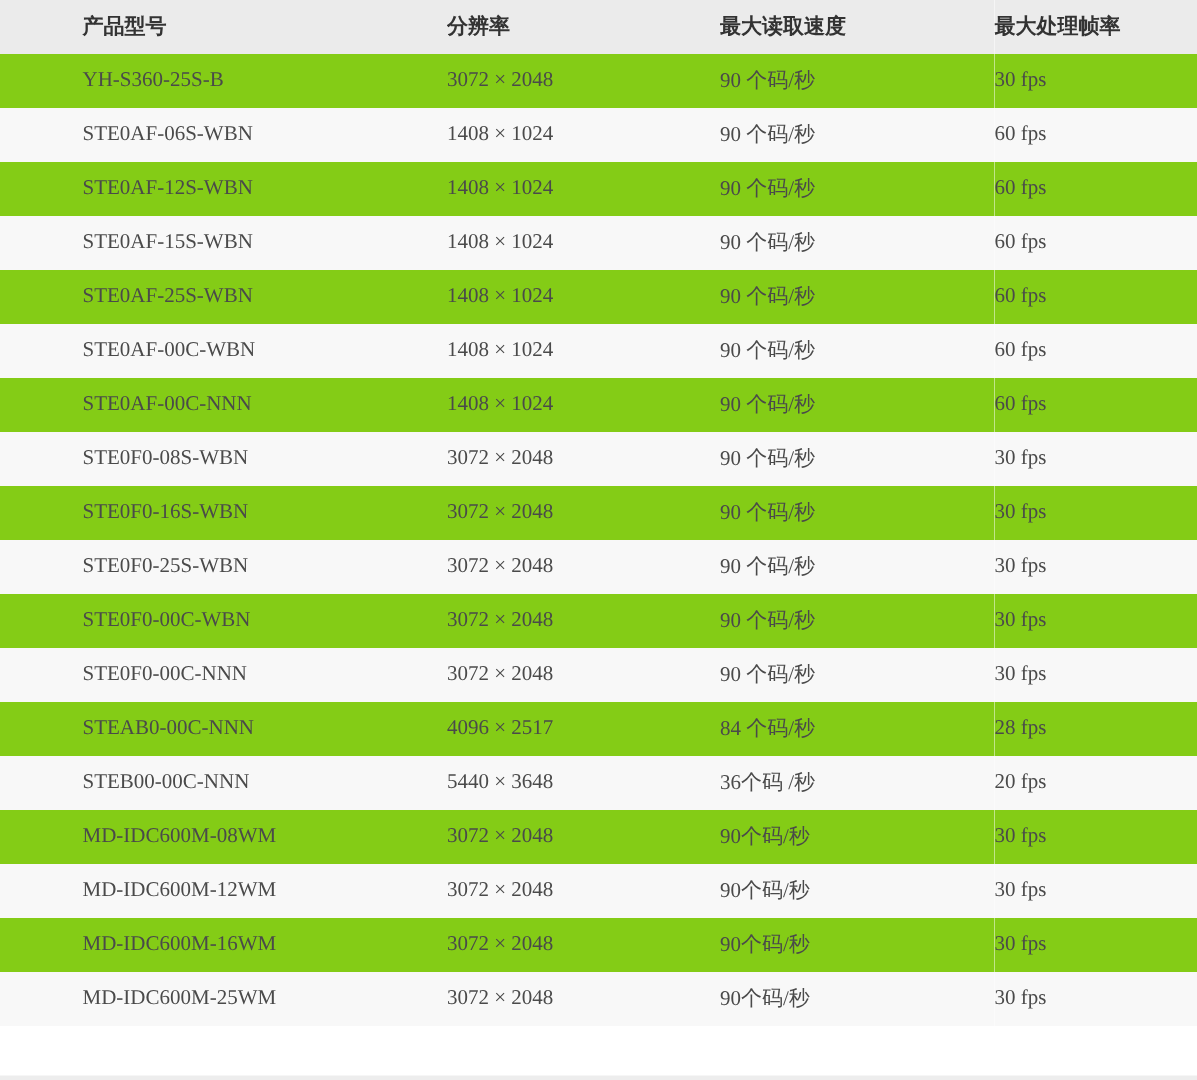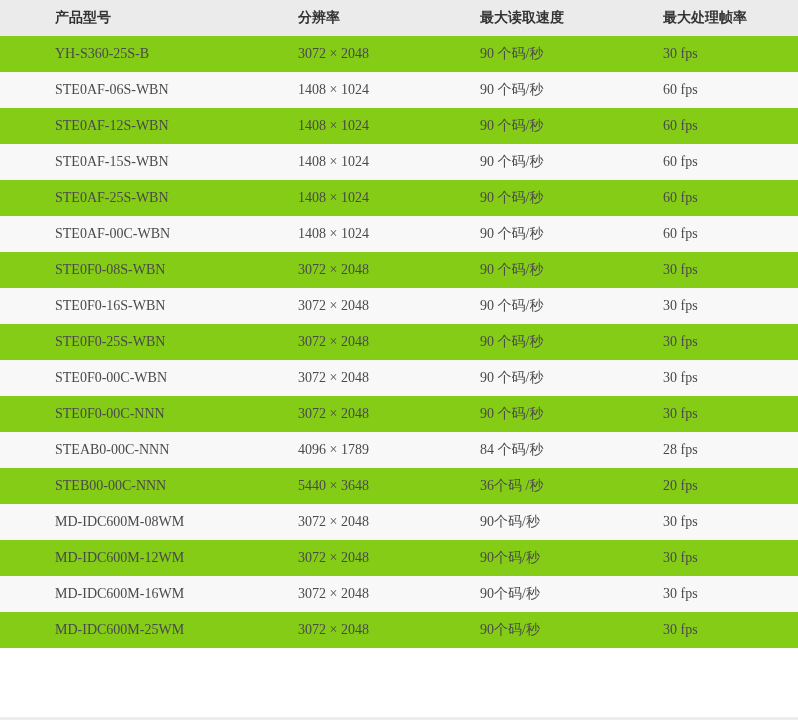--- a/index.html
+++ b/index.html
@@ -110,20 +110,26 @@
           <td>90 个码/秒</td>
           <td>60 fps</td>
         </tr>
         <tr>
           <td>STE0AF-00C-WBN</td>
           <td>1408 × 1024</td>
           <td>90 个码/秒</td>
           <td>60 fps</td>
         </tr>
         <tr>
+          <td>STE0AF-00C-NNN</td>
+          <td>1408 × 1024</td>
+          <td>90 个码/秒</td>
+          <td>60 fps</td>
+        </tr>
+        <tr>
           <td>STE0F0-08S-WBN</td>
           <td>3072 × 2048</td>
           <td>90 个码/秒</td>
           <td>30 fps</td>
         </tr>
         <tr>
           <td>STE0F0-16S-WBN</td>
           <td>3072 × 2048</td>
           <td>90 个码/秒</td>
           <td>30 fps</td>
@@ -141,21 +147,21 @@
           <td>30 fps</td>
         </tr>
         <tr>
           <td>STE0F0-00C-NNN</td>
           <td>3072 × 2048</td>
           <td>90 个码/秒</td>
           <td>30 fps</td>
         </tr>
         <tr>
           <td>STEAB0-00C-NNN</td>
-          <td>4096 × 1789</td>
+          <td>4096 × 2517</td>
           <td>84 个码/秒</td>
           <td>28 fps</td>
         </tr>
         <tr>
           <td>STEB00-00C-NNN</td>
           <td>5440 × 3648</td>
           <td>36个码 /秒</td>
           <td>20 fps</td>
         </tr>
         <tr>

